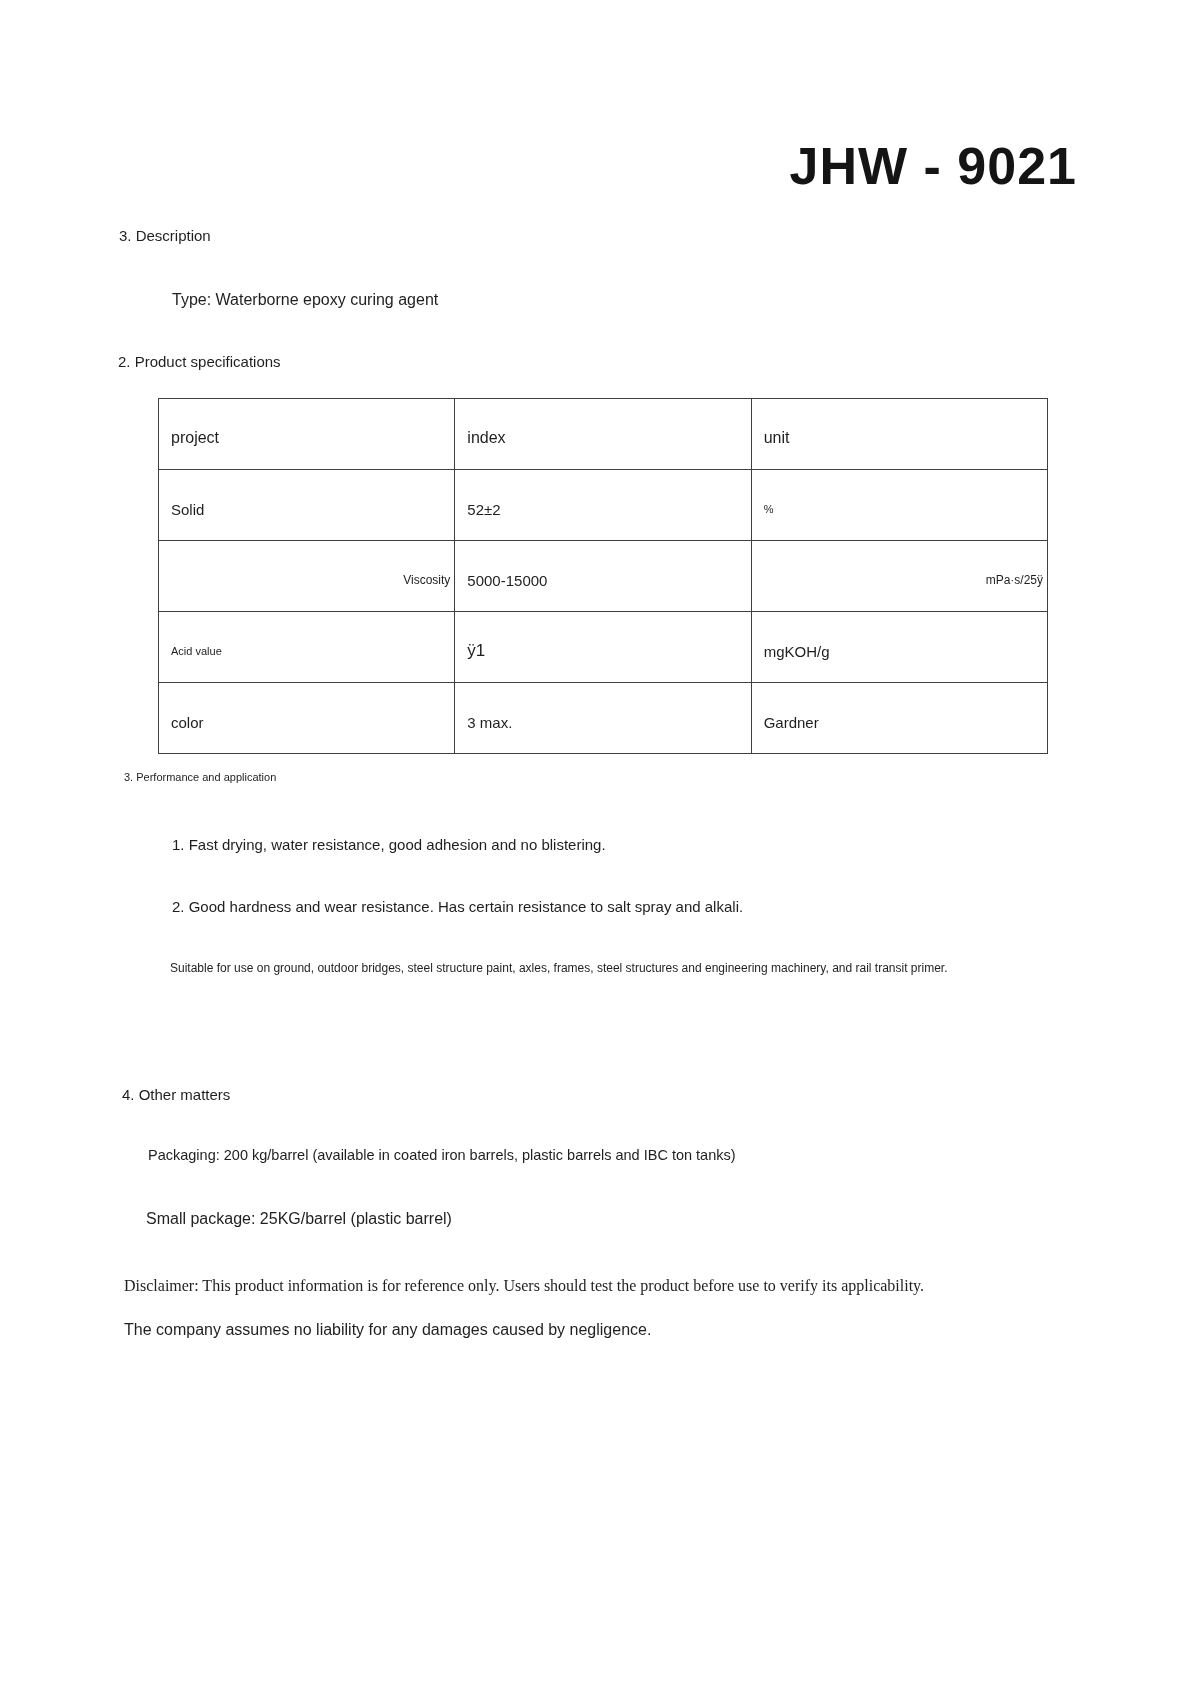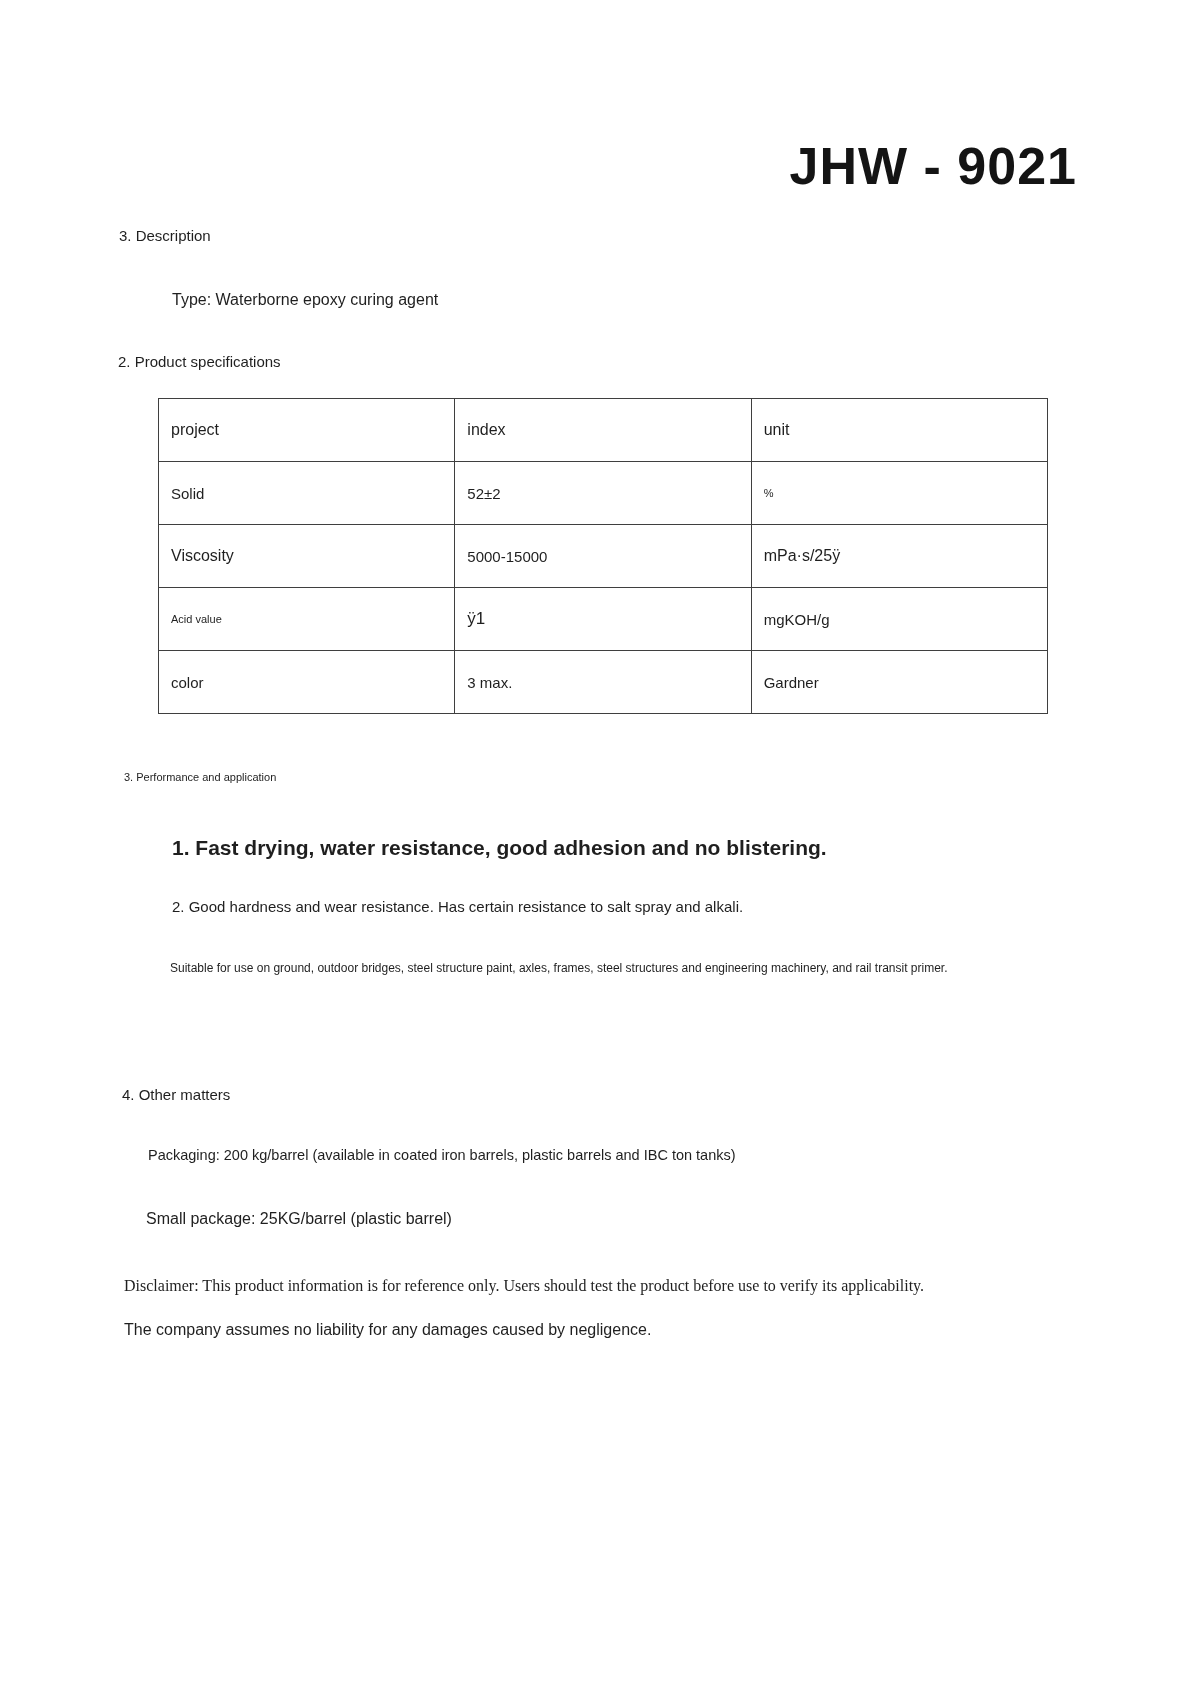--- a/index.html
+++ b/index.html
@@ -31,32 +31,32 @@
     position: absolute;
     left: 158px;
     top: 398px;
     width: 890px;
     border-collapse: collapse;
     table-layout: fixed;
   }
   #spec-table td {
     border: 1.5px solid #3f3f3f;
     height: 62px;
-    padding: 0 4px 0 12px;
+    padding: 8px 4px 0 12px;
     vertical-align: middle;
     overflow: hidden;
   }
   .fs-hdr { font-size: 16px; }
   .fs-md  { font-size: 15px; }
-  .fs-sm  { font-size: 16px; }
+  .fs-sm  { font-size: 12px; text-align: right; }
   .fs-xs  { font-size: 11px; }
   .fs-lg  { font-size: 17px; }
 
   #h-perf  { left: 124px; top: 771px;  font-size: 11px; }
-  #perf-1  { left: 172px; top: 836px;  font-size: 21px; font-weight: bold; }
+  #perf-1  { left: 172px; top: 836px;  font-size: 15px; }
   #perf-2  { left: 172px; top: 898px;  font-size: 15px; }
   #perf-3  { left: 170px; top: 961px;  font-size: 12px; }
 
   #h-other   { left: 122px; top: 1086px; font-size: 15px; }
   #packaging { left: 148px; top: 1147px; font-size: 14.5px; }
   #small-pkg { left: 146px; top: 1210px; font-size: 16px; }
   #disc-1    { left: 124px; top: 1277px; font-size: 16px; font-family: Liberation Serif, serif; }
   #disc-2    { left: 124px; top: 1321px; font-size: 16px; }
 </style>
 </head>

